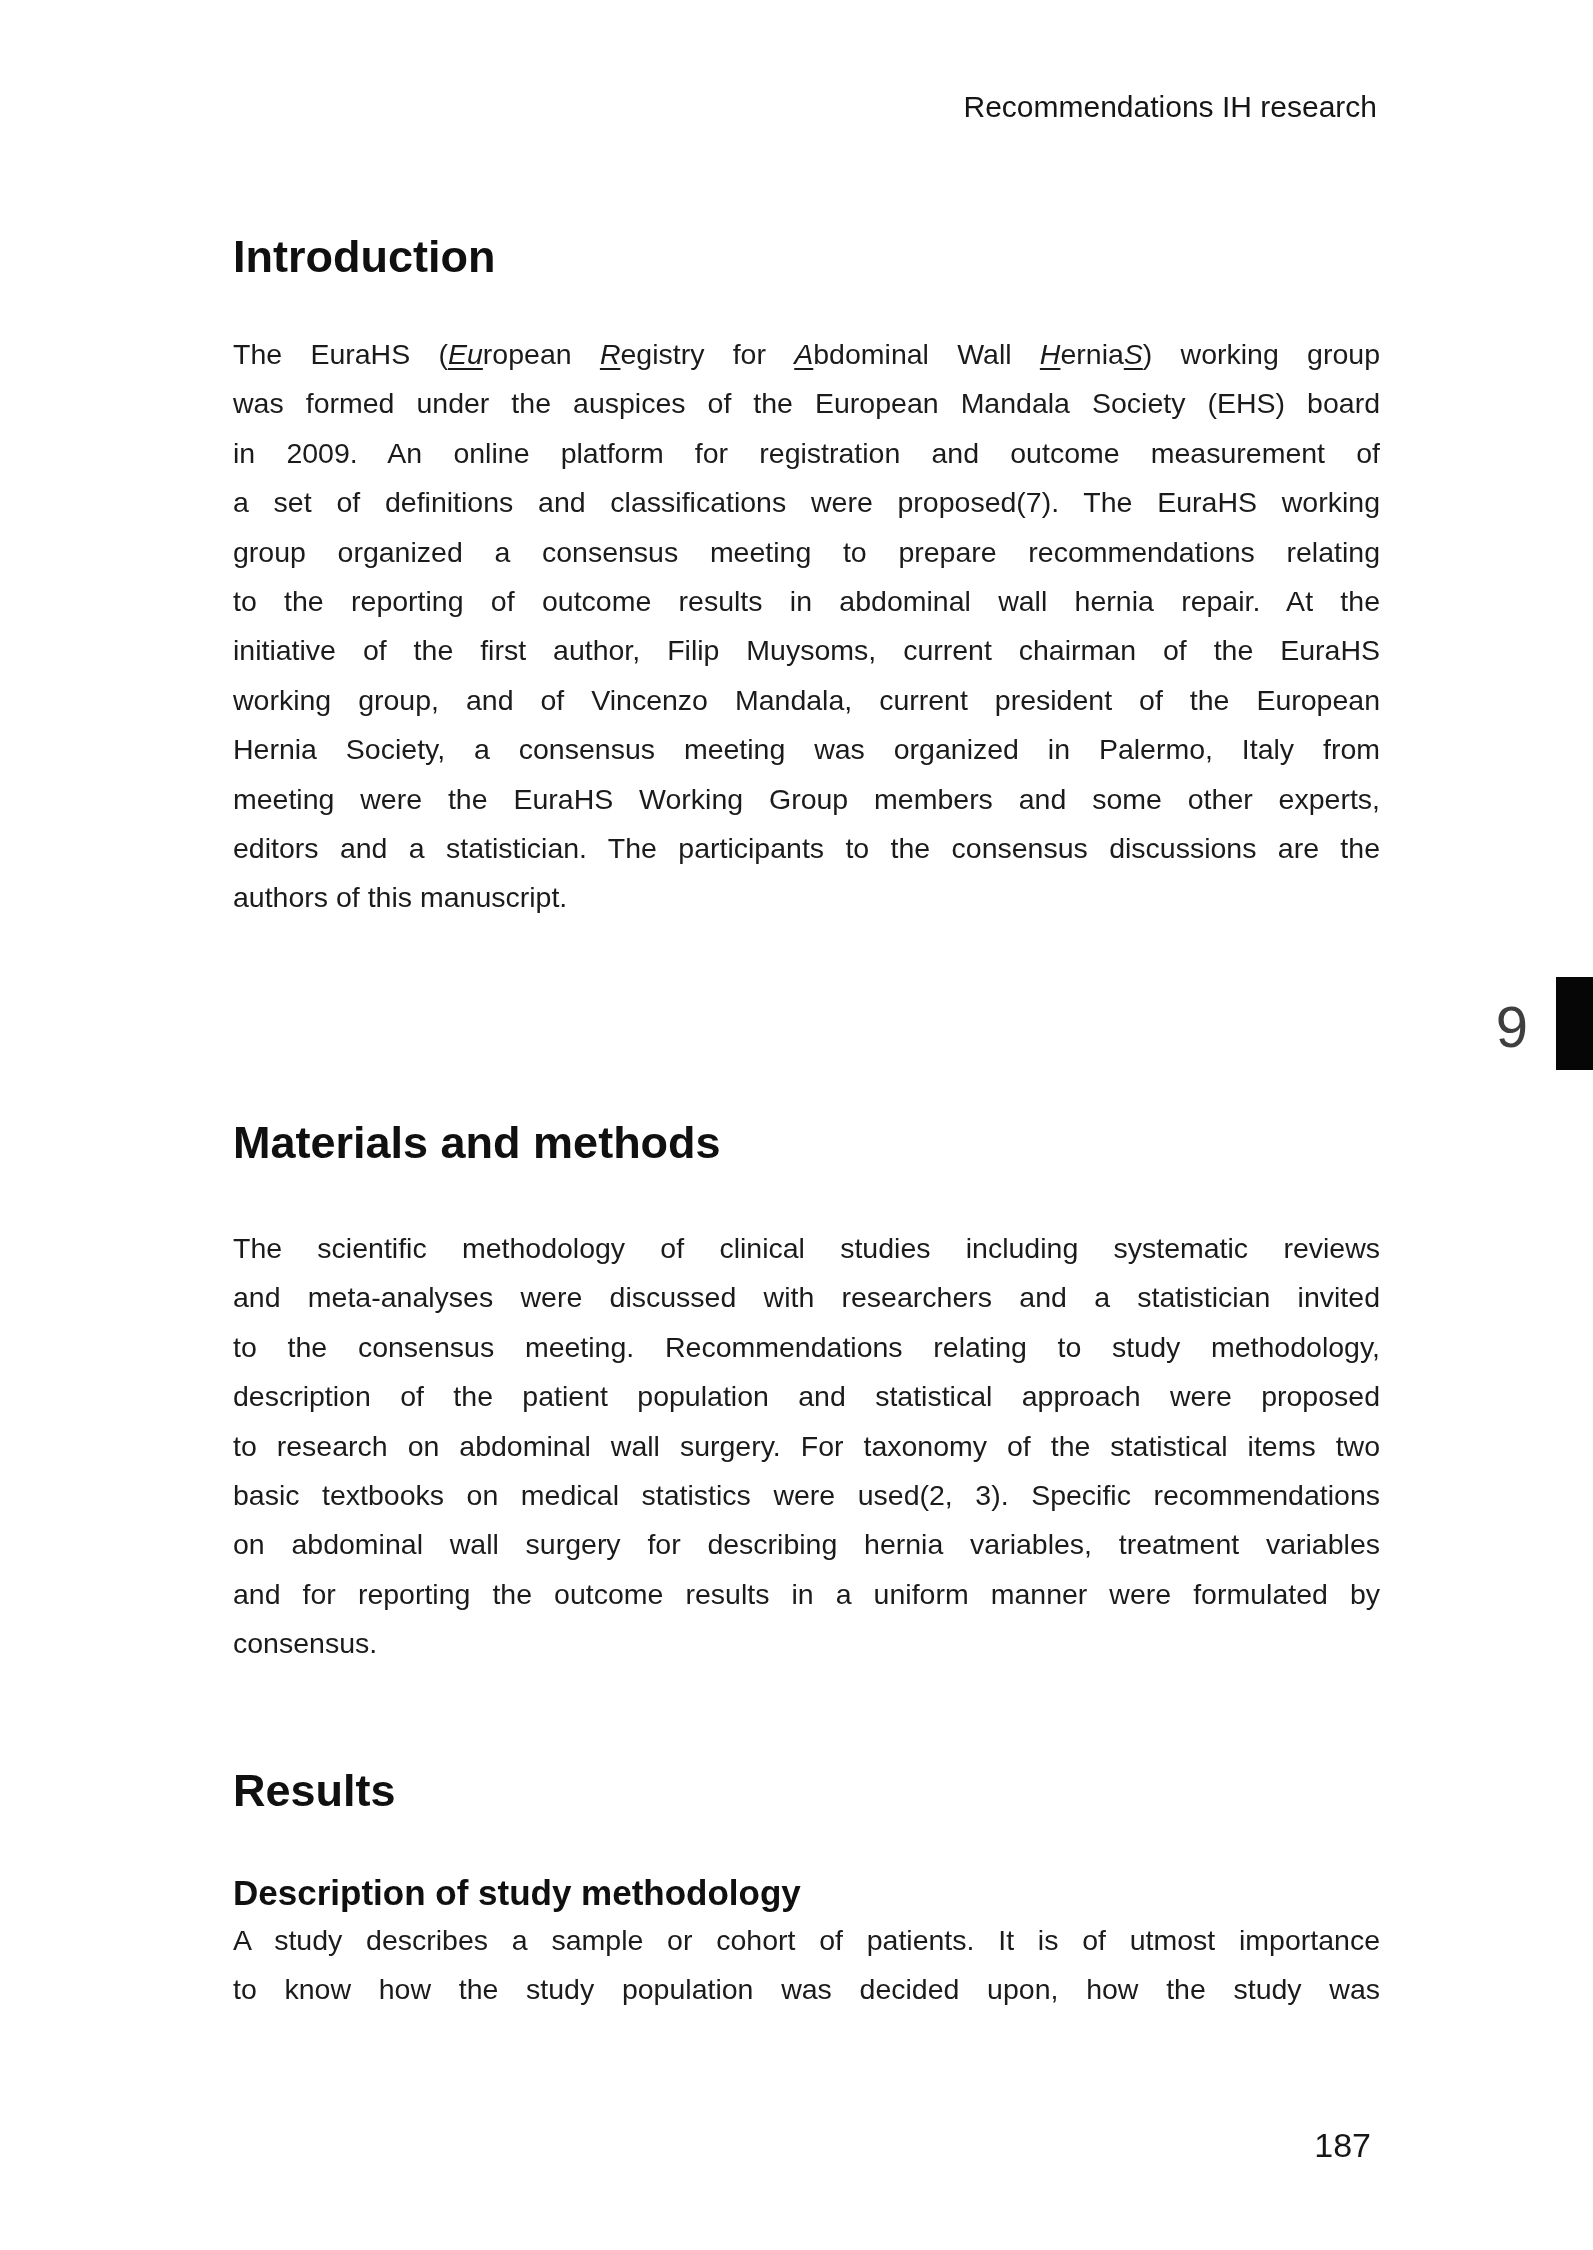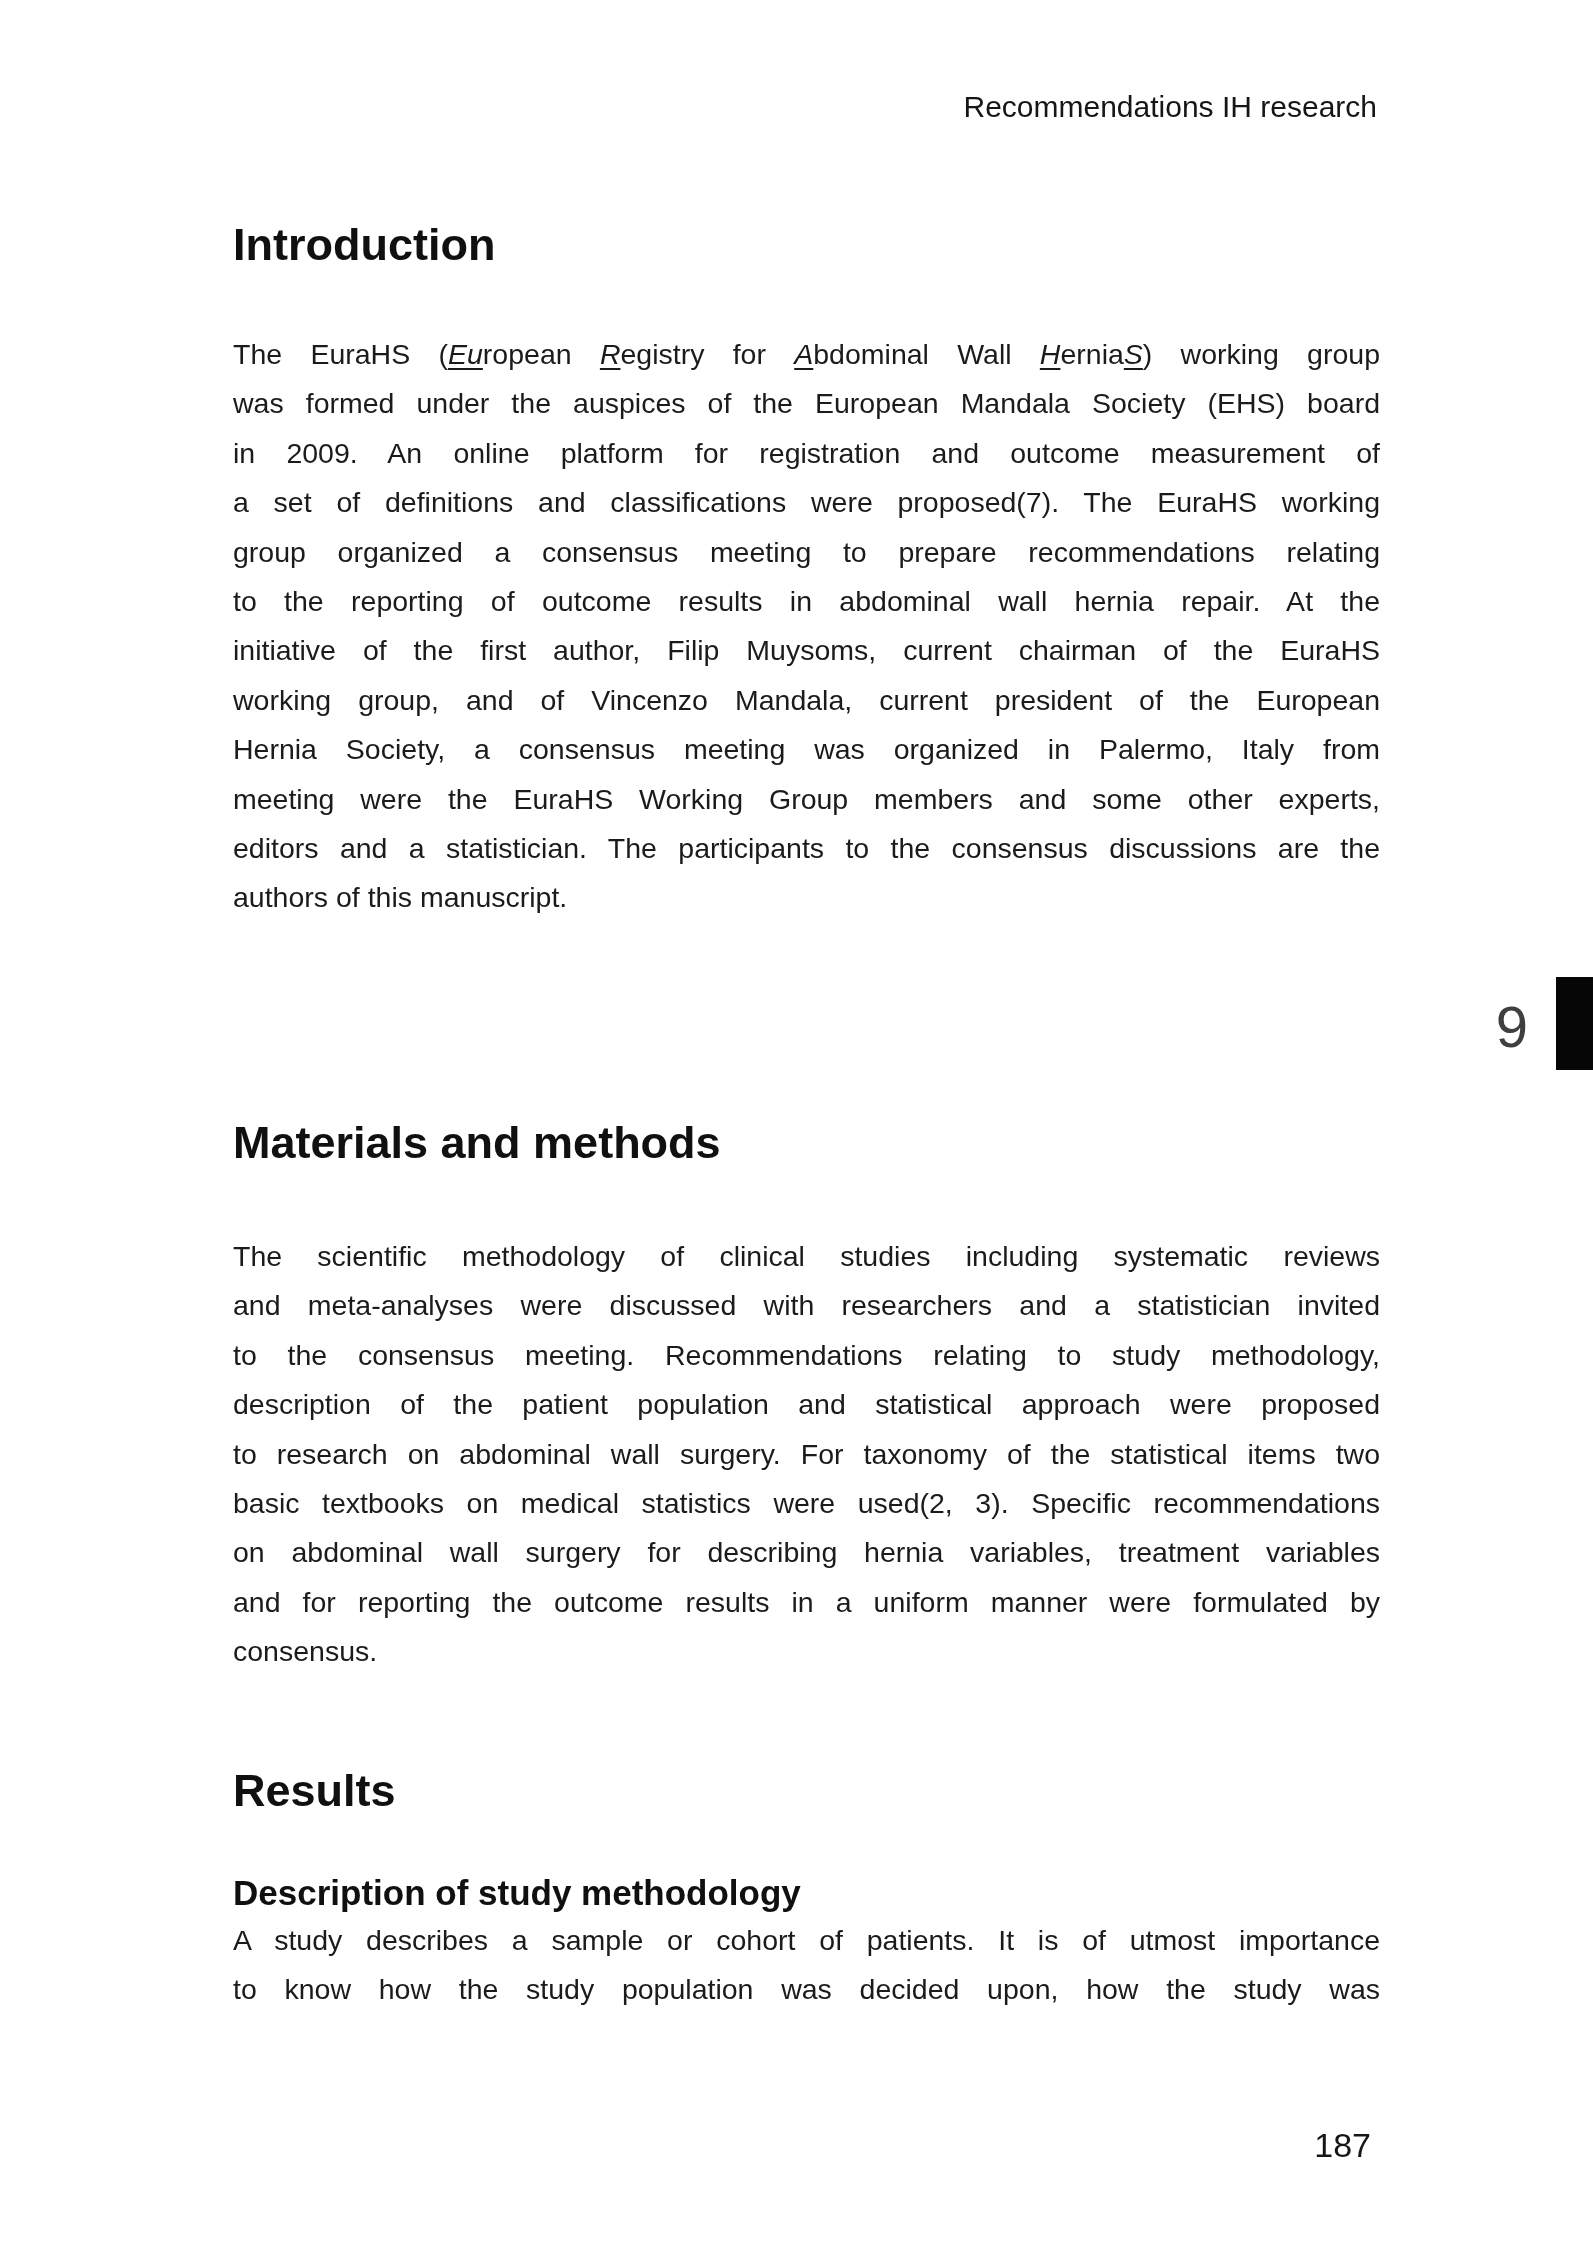--- a/index.html
+++ b/index.html
@@ -59,24 +59,24 @@
     text-decoration-thickness: 1.5px;
     text-underline-offset: 4px;
     font-style: italic;
   }
   sup {
     font-size: 0.55em;
     vertical-align: baseline;
     position: relative;
     top: -0.5em;
   }
-  #intro-title    { top: 220px; }
+  #intro-title    { top: 232px; }
   #intro-para     { top: 330px; }
   #materials-title{ top: 1118px; }
-  #materials-para { top: 1224px; margin-top: 8px; }
+  #materials-para { top: 1224px; }
   #results-title  { top: 1766px; }
   #results-sub    { top: 1874px; }
   #results-para   { top: 1916px; }
   .chapter-num {
     position: absolute;
     left: 1482px;
     top: 998px;
     width: 60px;
     text-align: center;
     font-size: 58px;

